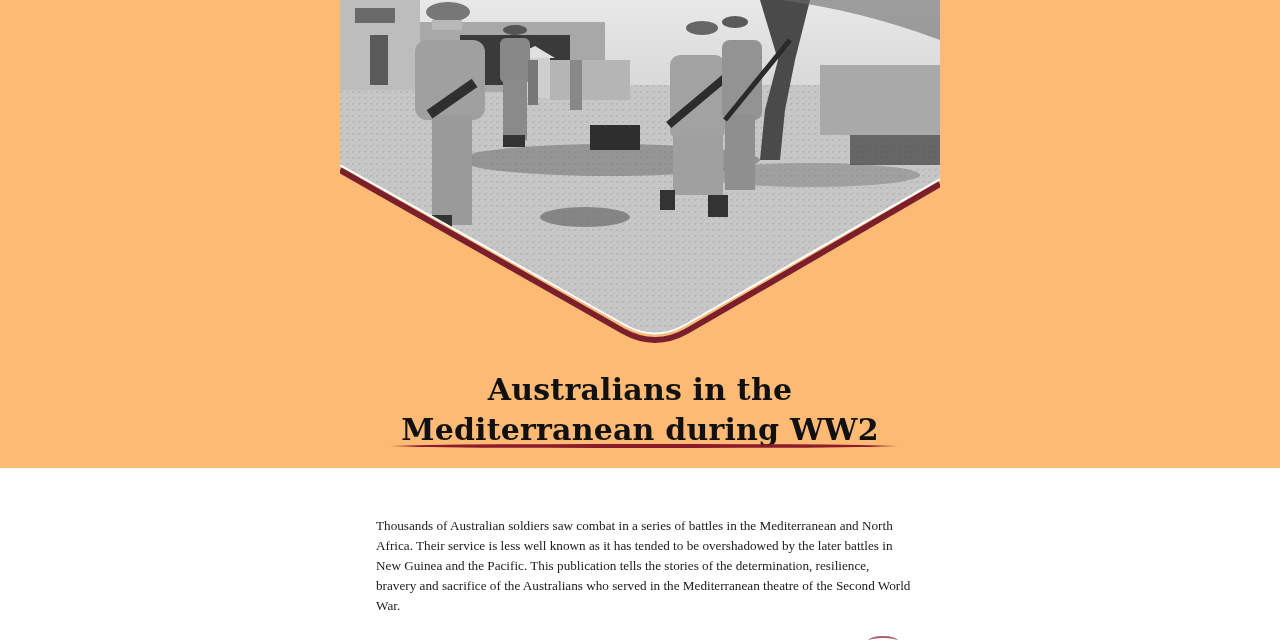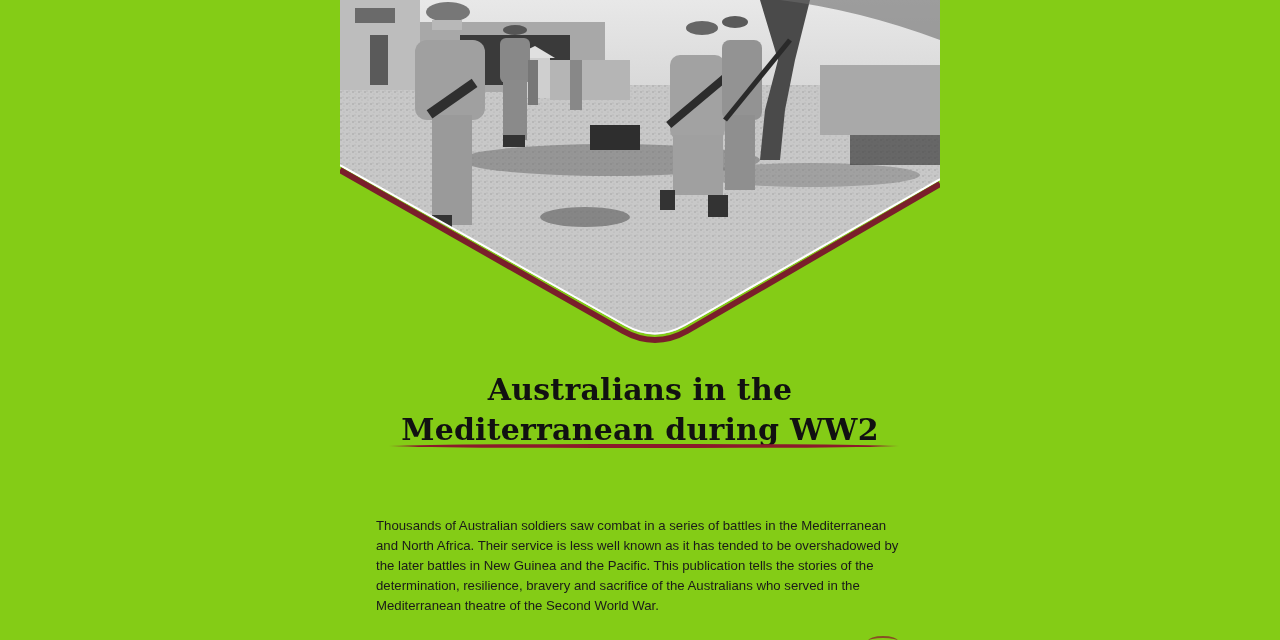--- a/index.html
+++ b/index.html
@@ -7,22 +7,22 @@
       padding: 0;
       background: #ffffff;
       width: 1280px;
       height: 640px;
       overflow: hidden;
       font-family: "DejaVu Sans", sans-serif;
     }
     .page {
       position: relative;
       width: 1280px;
-      height: 640px;
-      background: #84cc16;
+      height: 468px;
+      background: #fdba74;
     }
     .hero {
       position: absolute;
       left: 340px;
       top: 0;
       width: 600px;
       height: 345px;
     }
     .hero svg { display: block; }
     .title {
@@ -44,21 +44,21 @@
       width: 512px;
       height: 4px;
       border-radius: 50%;
       background: linear-gradient(90deg, rgba(139,26,43,0) 0%, #8b1a2b 6%, #8b1a2b 94%, rgba(139,26,43,0) 100%);
     }
     .body-text {
       position: absolute;
       left: 376px;
       top: 503px;
       width: 535px;
-      font-family: Liberation Sans, sans-serif;
+      font-family: Liberation Serif, serif;
       font-size: 13.2px;
       line-height: 20px;
       color: #1a1a1a;
     }
     .corner-mark {
       position: absolute;
       left: 868px;
       top: 636px;
       width: 30px;
       height: 8px;

